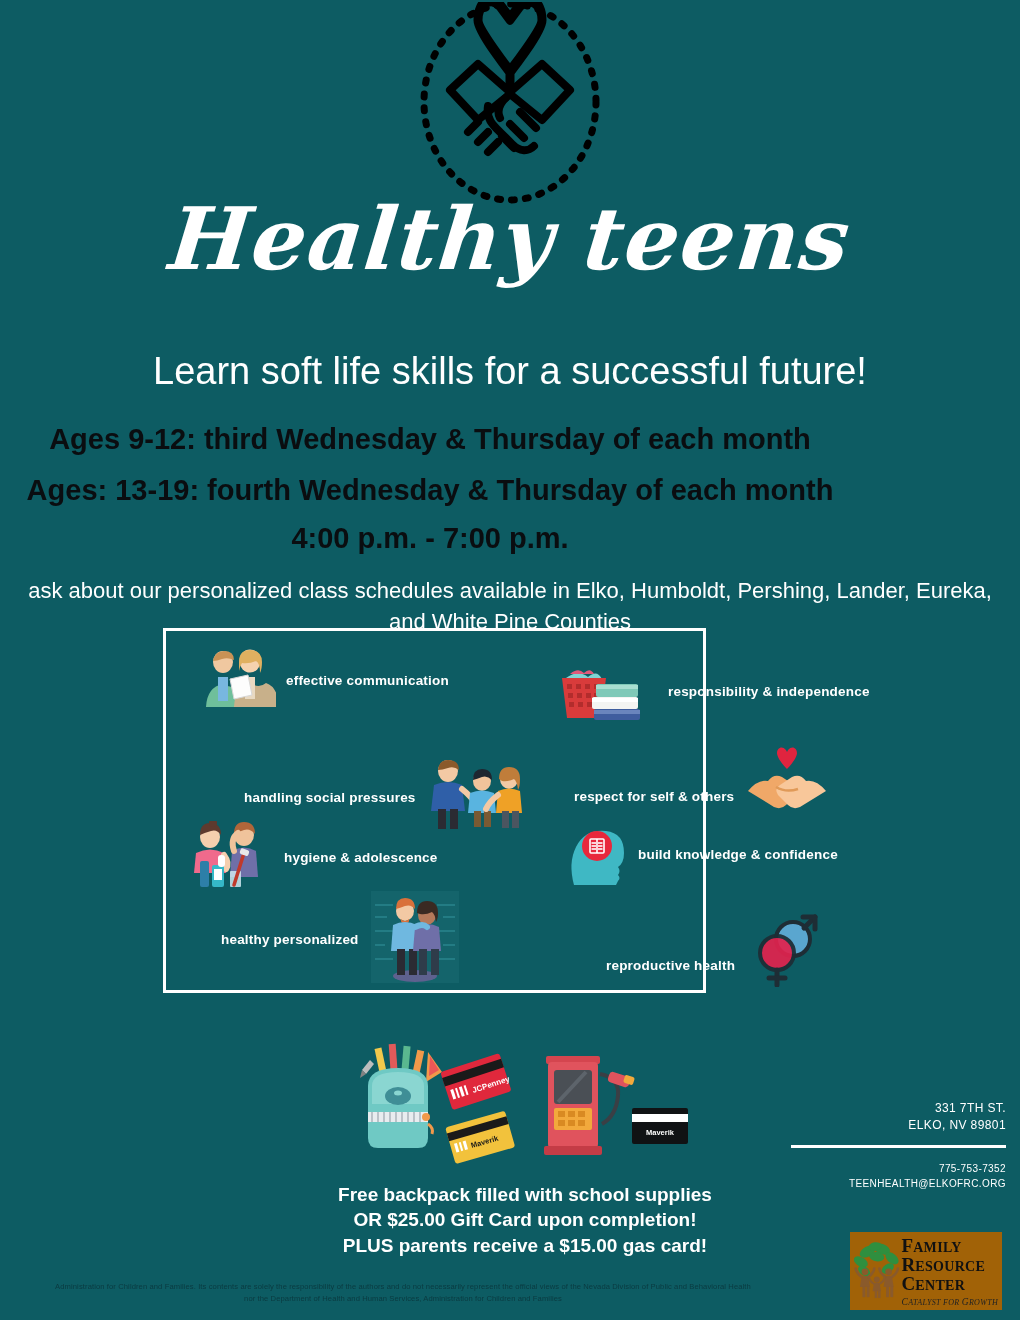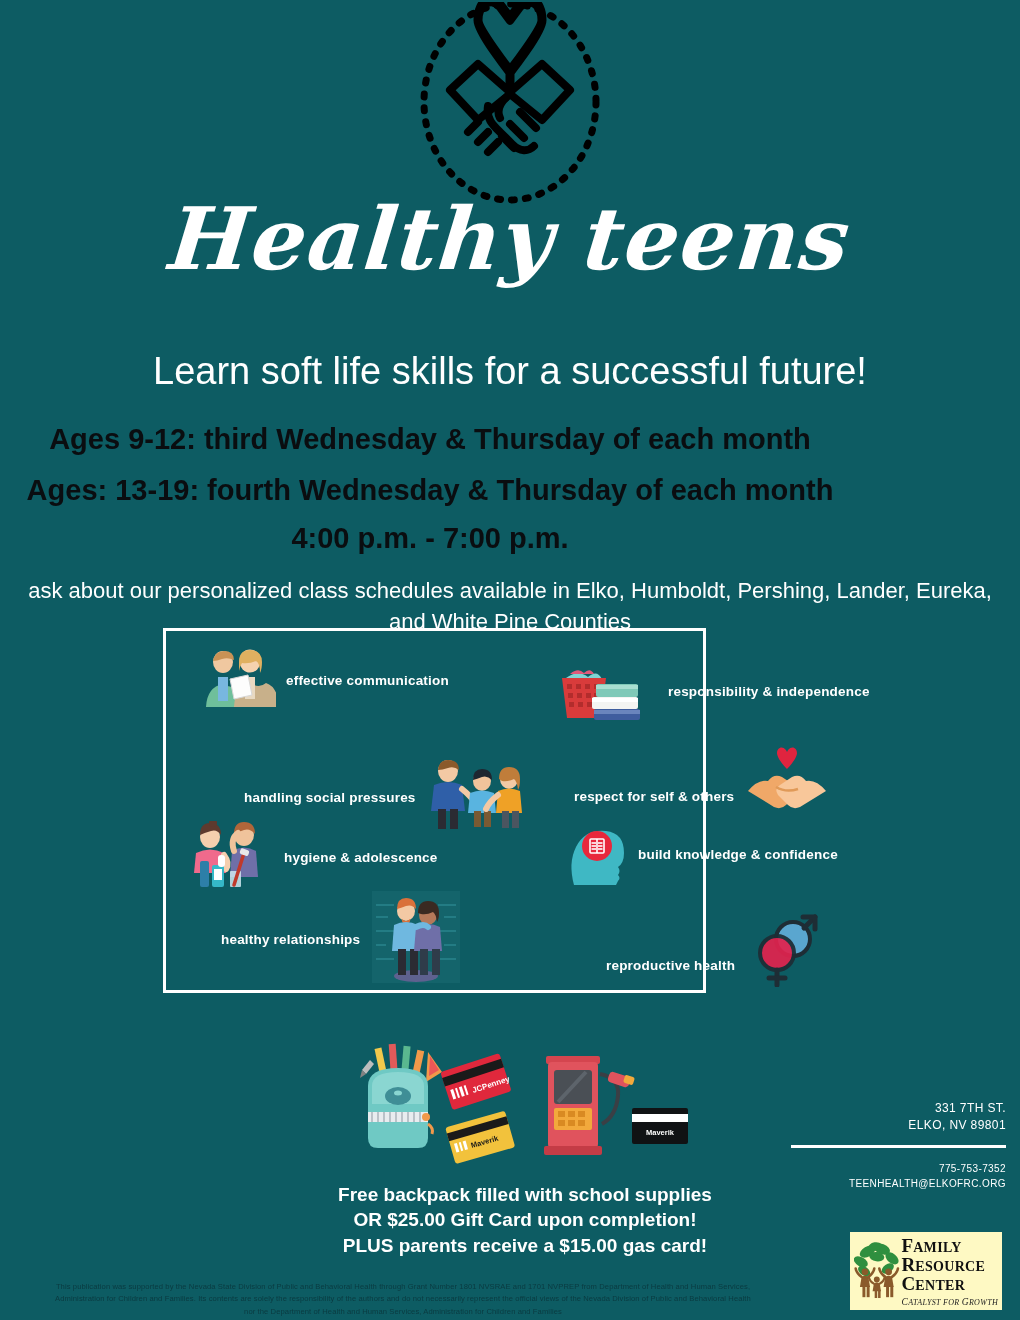--- a/index.html
+++ b/index.html
@@ -69,21 +69,21 @@
   }
 
   
   .contact { position:absolute; right:14px; top:1100px; width:260px; text-align:right; }
   .contact .addr { font-size:12px; line-height:1.42; letter-spacing:.4px;text-align:right; }
   .rule { height:3px; background:#ffffff; margin:11px 0 14px auto; width:215px; }
   .contact .ph { font-size:10px; line-height:1.45; letter-spacing:.4px; }
 
   .frc-logo {
     position:absolute; right:18px; top:1232px; width:152px; height:78px;
-    background:#fef9c3; display:flex; align-items:center; padding:3px 4px;
+    background:#a16207; display:flex; align-items:center; padding:3px 4px;
   }
   .frc-words { margin-left:2px; }
   .frc-line { font-family:"Liberation Serif", serif; color:#111; line-height:1.0; white-space:nowrap; }
   .frc-line .cap { font-size:19px; font-weight:bold; }
   .frc-line .rest { font-size:14px; font-weight:bold; letter-spacing:.3px; }
   .frc-tag {
     font-family:"Liberation Serif", serif; font-size:8px; color:#222;
     letter-spacing:.3px; margin-top:4px; white-space:nowrap;font-style:italic;
   }
   .frc-tag .c { font-size:9.5px; }
@@ -261,21 +261,21 @@
           <line x1="34" y1="24" x2="38.5" y2="24"></line>
             <line x1="34" y1="27" x2="38.5" y2="27"></line>
           <line x1="34" y1="30" x2="38.5" y2="30"></line>
         </g>
       </svg>
     </span>
     <span class="lbl" style="margin-left:12px;">build knowledge &amp; confidence</span>
   </div>
 
   <div class="topic" style="left:55px; top:260px;">
-    <span class="lbl" style="margin-right:12px;">healthy relationships</span>
+    <span class="lbl" style="margin-right:12px;">healthy personalized</span>
     <span class="art">
       <svg width="88" height="92" viewBox="0 0 88 92">
         <rect x="0" y="0" width="88" height="92" fill="#14646b"></rect>
         <g stroke="#2e8f96" stroke-width="1.4" opacity=".85">
           <line x1="4" y1="14" x2="22" y2="14"></line>
             <line x1="4" y1="26" x2="16" y2="26"></line>
           <line x1="4" y1="40" x2="24" y2="40"></line>
             <line x1="4" y1="54" x2="14" y2="54"></line>
           <line x1="4" y1="68" x2="22" y2="68"></line>
           <line x1="66" y1="14" x2="84" y2="14"></line>
@@ -452,16 +452,15 @@
   </svg>
   <div class="frc-words">
     <div class="frc-line"><span class="cap">F</span><span class="rest">AMILY</span></div>
     <div class="frc-line"><span class="cap">R</span><span class="rest">ESOURCE</span></div>
     <div class="frc-line"><span class="cap">C</span><span class="rest">ENTER</span></div>
     <div class="frc-tag"><span class="c">C</span><span>ATALYST FOR </span><span class="c">G</span><span>ROWTH</span></div>
   </div>
 </div>
 
 <div class="disclaimer">
-  <div>This publication was supported by the Nevada State Division of Public and Behavioral Health through Grant Number 1801 NVSRAE and 1701 NVPREP from Department of Health and Human Services,</div>
   <div>Administration for Children and Families. Its contents are solely the responsibility of the authors and do not necessarily represent the official views of the Nevada Division of Public and Behavioral Health</div>
   <div>nor the Department of Health and Human Services, Administration for Children and Families</div>
 </div>
 
 </body></html>

